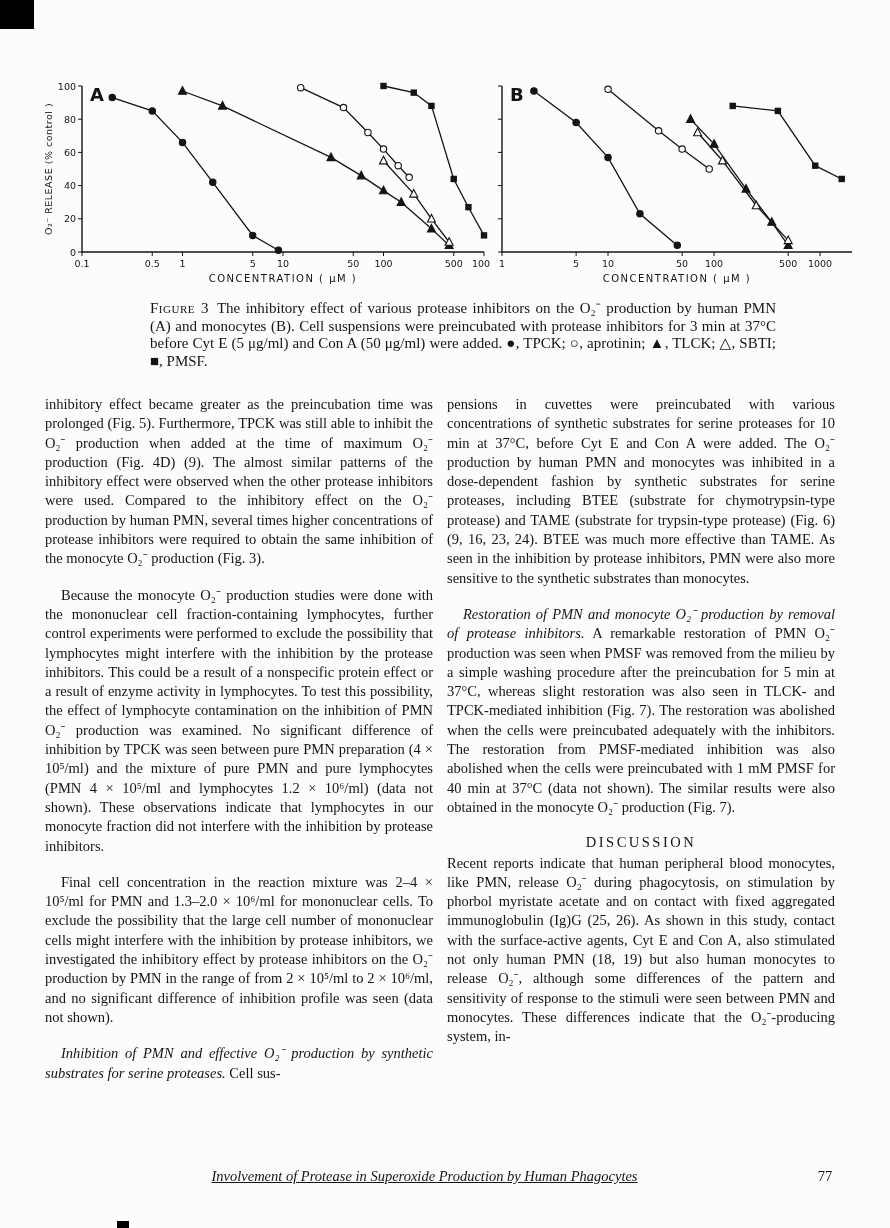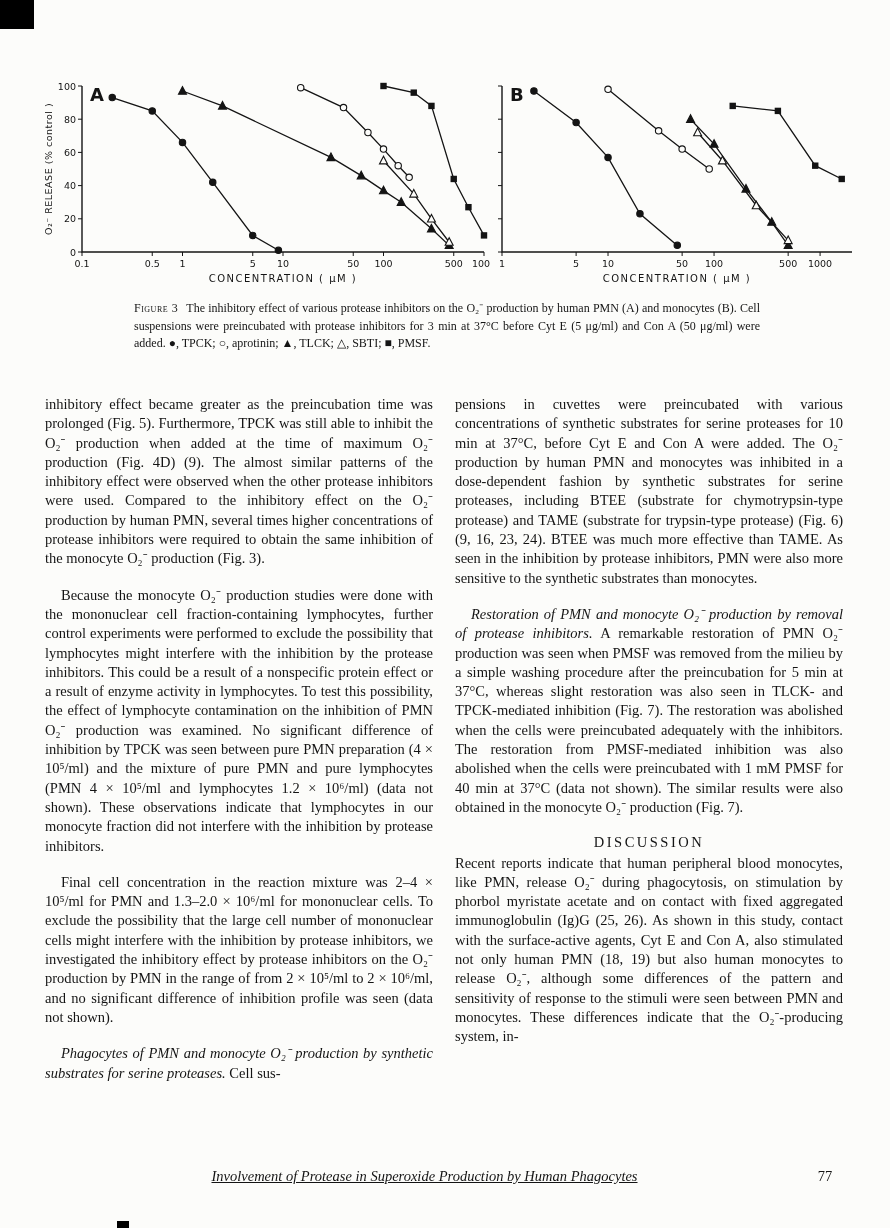--- a/index.html
+++ b/index.html
@@ -14,26 +14,26 @@
   .figure-area{position:absolute;top:78px;left:42px;width:822px;height:212px;}
   .figure-area svg{position:absolute;top:0;}
   #panelA{left:0;}
   #panelB{left:450px;}
   svg text.tick{font-family:"DejaVu Sans", sans-serif;font-size:9.5px;fill:#141414;}
   svg text.axis-label{font-family:"DejaVu Sans", sans-serif;font-size:10px;fill:#141414;letter-spacing:1.5px;}
   svg text.y-label{font-family:"DejaVu Sans", sans-serif;font-size:9.5px;fill:#141414;letter-spacing:0.5px;}
   svg text.panel-letter{font-family:"DejaVu Sans", sans-serif;font-size:18px;font-weight:bold;fill:#141414;}
 
   .caption{
-    position:absolute;top:300px;left:134px;width:626px;
-    font-size:12px;line-height:17.6px;text-align:justify;
+    position:absolute;top:300px;left:150px;width:626px;
+    font-size:15px;line-height:17.6px;text-align:justify;
   }
   .figlabel{font-variant:small-caps;letter-spacing:0.5px;margin-right:8px;}
 
-  .columns{position:absolute;top:395px;left:45px;width:801px;display:flex;gap:22px;}
+  .columns{position:absolute;top:395px;left:45px;width:801px;display:flex;gap:14px;}
   .col{width:388px;font-size:14.5px;line-height:19.3px;text-align:justify;}
   .col p{margin:0;}
   .col p.indent{text-indent:16px;margin-top:17px;}
   .it{font-style:italic;}
   .section-heading{text-align:center;letter-spacing:2.5px;margin:16px 0 1px 0;font-size:14.5px;}
 
   .footer{position:absolute;top:1168px;left:45px;width:801px;display:flex;align-items:baseline;}
   .foot-title{font-style:italic;font-size:14.5px;flex:1;text-align:center;text-decoration:underline;}
   .foot-page{font-size:14.5px;width:42px;text-align:center;}
 </style>
@@ -172,21 +172,21 @@
 
   <div class="caption">
     <span class="figlabel">Figure 3</span><span>The inhibitory effect of various protease inhibitors on the O₂⁻ production by human PMN (A) and monocytes (B). Cell suspensions were preincubated with protease inhibitors for 3 min at 37°C before Cyt E (5 μg/ml) and Con A (50 μg/ml) were added. ●, TPCK; ○, aprotinin; ▲, TLCK; △, SBTI; ■, PMSF.</span>
   </div>
 
   <div class="columns">
     <div class="col" id="col-left">
         <p><span>inhibitory effect became greater as the preincubation time was prolonged (Fig. 5). Furthermore, TPCK was still able to inhibit the O₂⁻ production when added at the time of maximum O₂⁻ production (Fig. 4D) (9). The almost similar patterns of the inhibitory effect were observed when the other protease inhibitors were used. Compared to the inhibitory effect on the O₂⁻ production by human PMN, several times higher concentrations of protease inhibitors were required to obtain the same inhibition of the monocyte O₂⁻ production (Fig. 3).</span></p>
         <p class="indent"><span>Because the monocyte O₂⁻ production studies were done with the mononuclear cell fraction-containing lymphocytes, further control experiments were performed to exclude the possibility that lymphocytes might interfere with the inhibition by the protease inhibitors. This could be a result of a nonspecific protein effect or a result of enzyme activity in lymphocytes. To test this possibility, the effect of lymphocyte contamination on the inhibition of PMN O₂⁻ production was examined. No significant difference of inhibition by TPCK was seen between pure PMN preparation (4 × 10⁵/ml) and the mixture of pure PMN and pure lymphocytes (PMN 4 × 10⁵/ml and lymphocytes 1.2 × 10⁶/ml) (data not shown). These observations indicate that lymphocytes in our monocyte fraction did not interfere with the inhibition by protease inhibitors.</span></p>
         <p class="indent"><span>Final cell concentration in the reaction mixture was 2–4 × 10⁵/ml for PMN and 1.3–2.0 × 10⁶/ml for mononuclear cells. To exclude the possibility that the large cell number of mononuclear cells might interfere with the inhibition by protease inhibitors, we investigated the inhibitory effect by protease inhibitors on the O₂⁻ production by PMN in the range of from 2 × 10⁵/ml to 2 × 10⁶/ml, and no significant difference of inhibition profile was seen (data not shown).</span></p>
-        <p class="indent"><span class="it">Phagocytes of PMN and monocyte O₂⁻ production by synthetic substrates for serine proteases.</span><span>  Cell sus-</span></p>
+        <p class="indent"><span class="it">Inhibition of PMN and effective O₂⁻ production by synthetic substrates for serine proteases.</span><span>  Cell sus-</span></p>
       </div>
     <div class="col" id="col-right">
         <p><span>pensions in cuvettes were preincubated with various concentrations of synthetic substrates for serine proteases for 10 min at 37°C, before Cyt E and Con A were added. The O₂⁻ production by human PMN and monocytes was inhibited in a dose-dependent fashion by synthetic substrates for serine proteases, including BTEE (substrate for chymotrypsin-type protease) and TAME (substrate for trypsin-type protease) (Fig. 6) (9, 16, 23, 24). BTEE was much more effective than TAME. As seen in the inhibition by protease inhibitors, PMN were also more sensitive to the synthetic substrates than monocytes.</span></p>
         <p class="indent"><span class="it">Restoration of PMN and monocyte O₂⁻ production by removal of protease inhibitors.</span><span>  A remarkable restoration of PMN O₂⁻ production was seen when PMSF was removed from the milieu by a simple washing procedure after the preincubation for 5 min at 37°C, whereas slight restoration was also seen in TLCK- and TPCK-mediated inhibition (Fig. 7). The restoration was abolished when the cells were preincubated adequately with the inhibitors. The restoration from PMSF-mediated inhibition was also abolished when the cells were preincubated with 1 mM PMSF for 40 min at 37°C (data not shown). The similar results were also obtained in the monocyte O₂⁻ production (Fig. 7).</span></p>
         <div class="section-heading">DISCUSSION</div>
         <p><span>Recent reports indicate that human peripheral blood monocytes, like PMN, release O₂⁻ during phagocytosis, on stimulation by phorbol myristate acetate and on contact with fixed aggregated immunoglobulin (Ig)G (25, 26). As shown in this study, contact with the surface-active agents, Cyt E and Con A, also stimulated not only human PMN (18, 19) but also human monocytes to release O₂⁻, although some differences of the pattern and sensitivity of response to the stimuli were seen between PMN and monocytes. These differences indicate that the O₂⁻-producing system, in-</span></p>
       </div>
   </div>
 
   <div class="footer">

